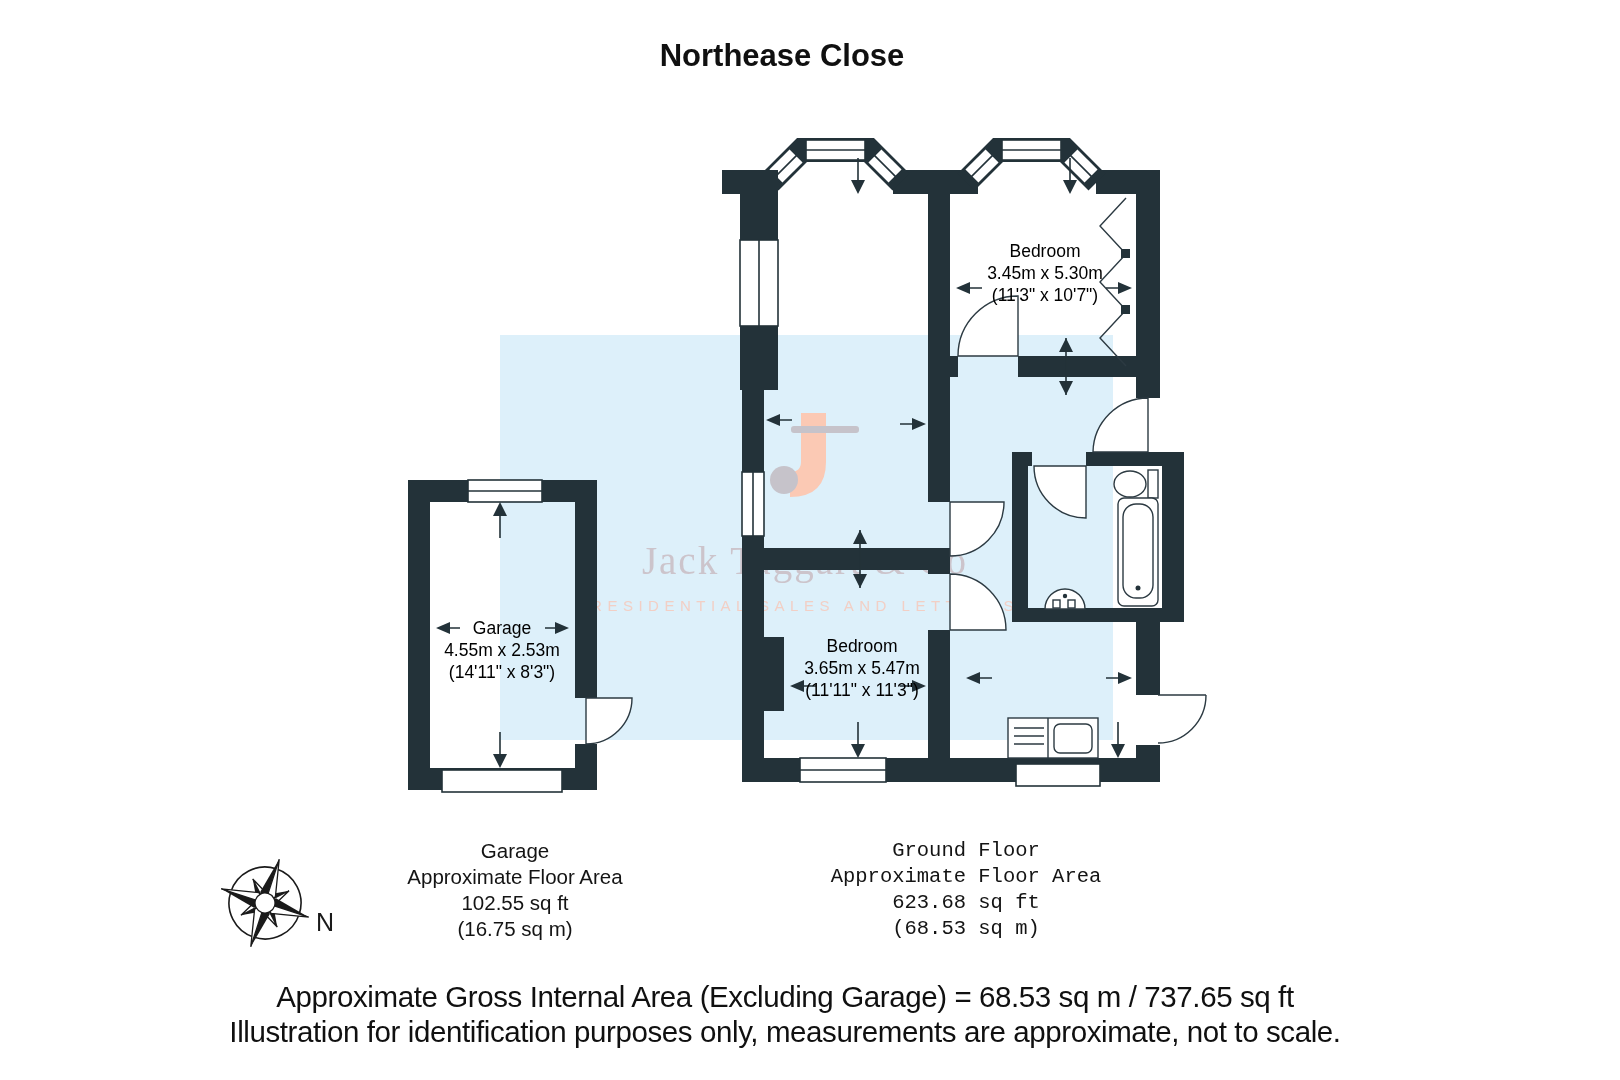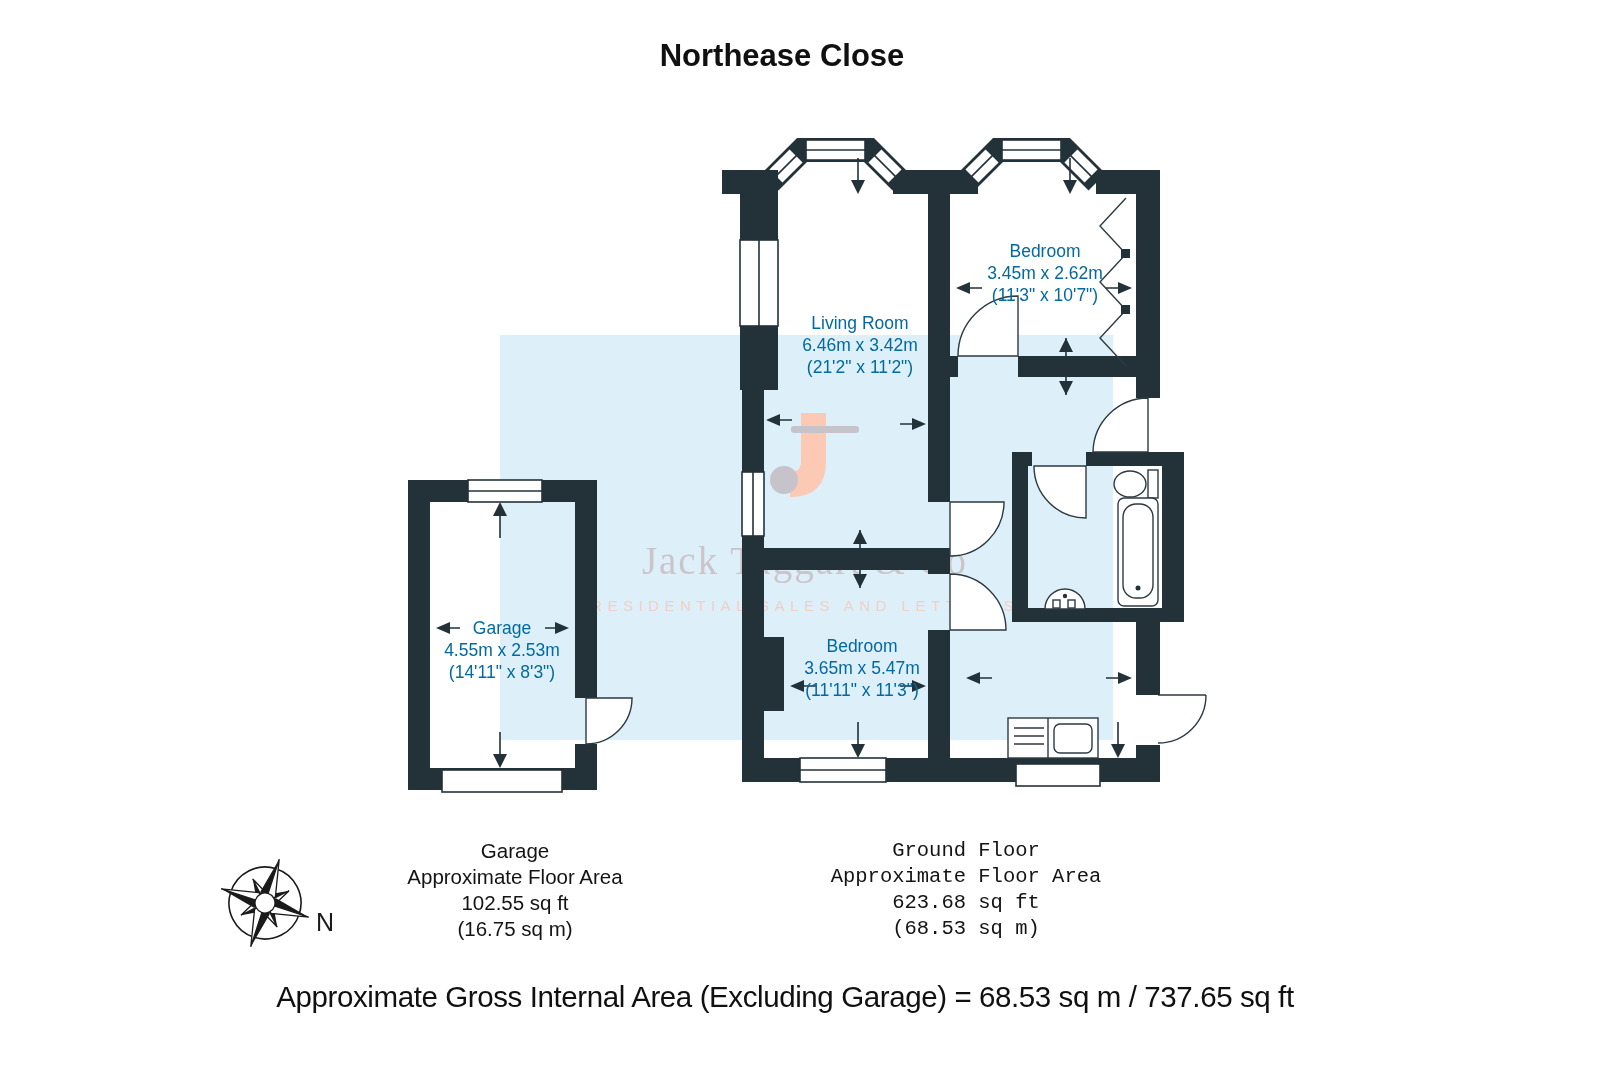--- a/index.html
+++ b/index.html
@@ -7,21 +7,21 @@
           font-family:"Liberation Sans",sans-serif;color:#141414;}
   .abs{position:absolute;}
   .ctr{transform:translateX(-50%);text-align:center;}
   .blue-block{position:absolute;left:500px;top:335px;width:613px;height:405px;background:#ddf0fa;z-index:0;}
   .brand{position:absolute;z-index:1;text-align:center;transform:translateX(-50%);}
   .brand-name{font-family:"Liberation Serif",serif;font-size:39px;letter-spacing:2px;color:#ccc4cb;}
   .brand-tag{font-size:15px;letter-spacing:5.5px;color:#f2cfc5;margin-top:14px;}
   svg.plan{position:absolute;left:0;top:0;z-index:2;}
   .txt{z-index:3;}
   .title{font-size:31px;font-weight:bold;color:#101010;text-align:right;}
-  .room-label{font-size:17.5px;line-height:22px;color:#0369a1;white-space:nowrap;}
+  .room-label{font-size:17.5px;line-height:22px;color:#000000;white-space:nowrap;}
   .area-label{font-size:20.5px;line-height:26px;color:#141414;white-space:nowrap;}
   .footer-line{font-size:29.5px;letter-spacing:-0.4px;color:#101010;white-space:nowrap;text-align:right;}
   .north{font-size:25px;color:#1a1a1a;}
   
   .wall{fill:#233239;}
   .bay{stroke:#233239;stroke-width:24;fill:none;}
   .win{fill:#ffffff;stroke:#233239;stroke-width:1.6;}
   .ln{stroke:#233239;stroke-width:1.6;fill:none;}
   .thin{stroke:#2c3a42;stroke-width:1.4;fill:none;}
   .wfill{fill:#ffffff;stroke:#2c3a42;stroke-width:1.4;}
@@ -184,29 +184,24 @@
       <use href="#cpt-long"></use>
       <use href="#cpt-long" transform="rotate(90)"></use>
       <use href="#cpt-long" transform="rotate(180)"></use>
       <use href="#cpt-long" transform="rotate(270)"></use>
       <circle r="10" class="clt"></circle>
     </g>
   </svg>
 
   <div class="abs ctr txt title" style="left:782px;top:38px;">Northease Close</div>
 
-  <div class="abs ctr txt room-label" style="left:860px;top:312px;">
-    <div>Living Room</div>
-    <div>6.46m x 3.42m</div>
-    <div>(21'2" x 11'2")</div>
-  </div>
 
   <div class="abs ctr txt room-label" style="left:1045px;top:240px;">
     <div>Bedroom</div>
-    <div>3.45m x 2.62m</div>
+    <div>3.45m x 5.30m</div>
     <div>(11'3" x 10'7")</div>
   </div>
 
   <div class="abs ctr txt room-label" style="left:862px;top:635px;">
     <div>Bedroom</div>
     <div>3.65m x 5.47m</div>
     <div>(11'11" x 11'3")</div>
   </div>
 
 
@@ -224,15 +219,16 @@
   </div>
 
   <div class="abs ctr txt area-label" style="left:966px;top:838px;font-family:Liberation Mono, monospace;">
     <div>Ground Floor</div>
     <div>Approximate Floor Area</div>
     <div>623.68 sq ft</div>
     <div>(68.53 sq m)</div>
   </div>
 
   <div class="abs ctr txt footer-line" style="left:785px;top:980px;">Approximate Gross Internal Area (Excluding Garage) = 68.53 sq m / 737.65 sq ft</div>
+  <div class="abs ctr txt footer-line" style="left:785px;top:1015px;">Illustration for identification purposes only, measurements are approximate, not to scale.</div>
 
   <div class="abs txt north" style="left:316px;top:908px;">N</div>
 </div>
 
 </body></html>

